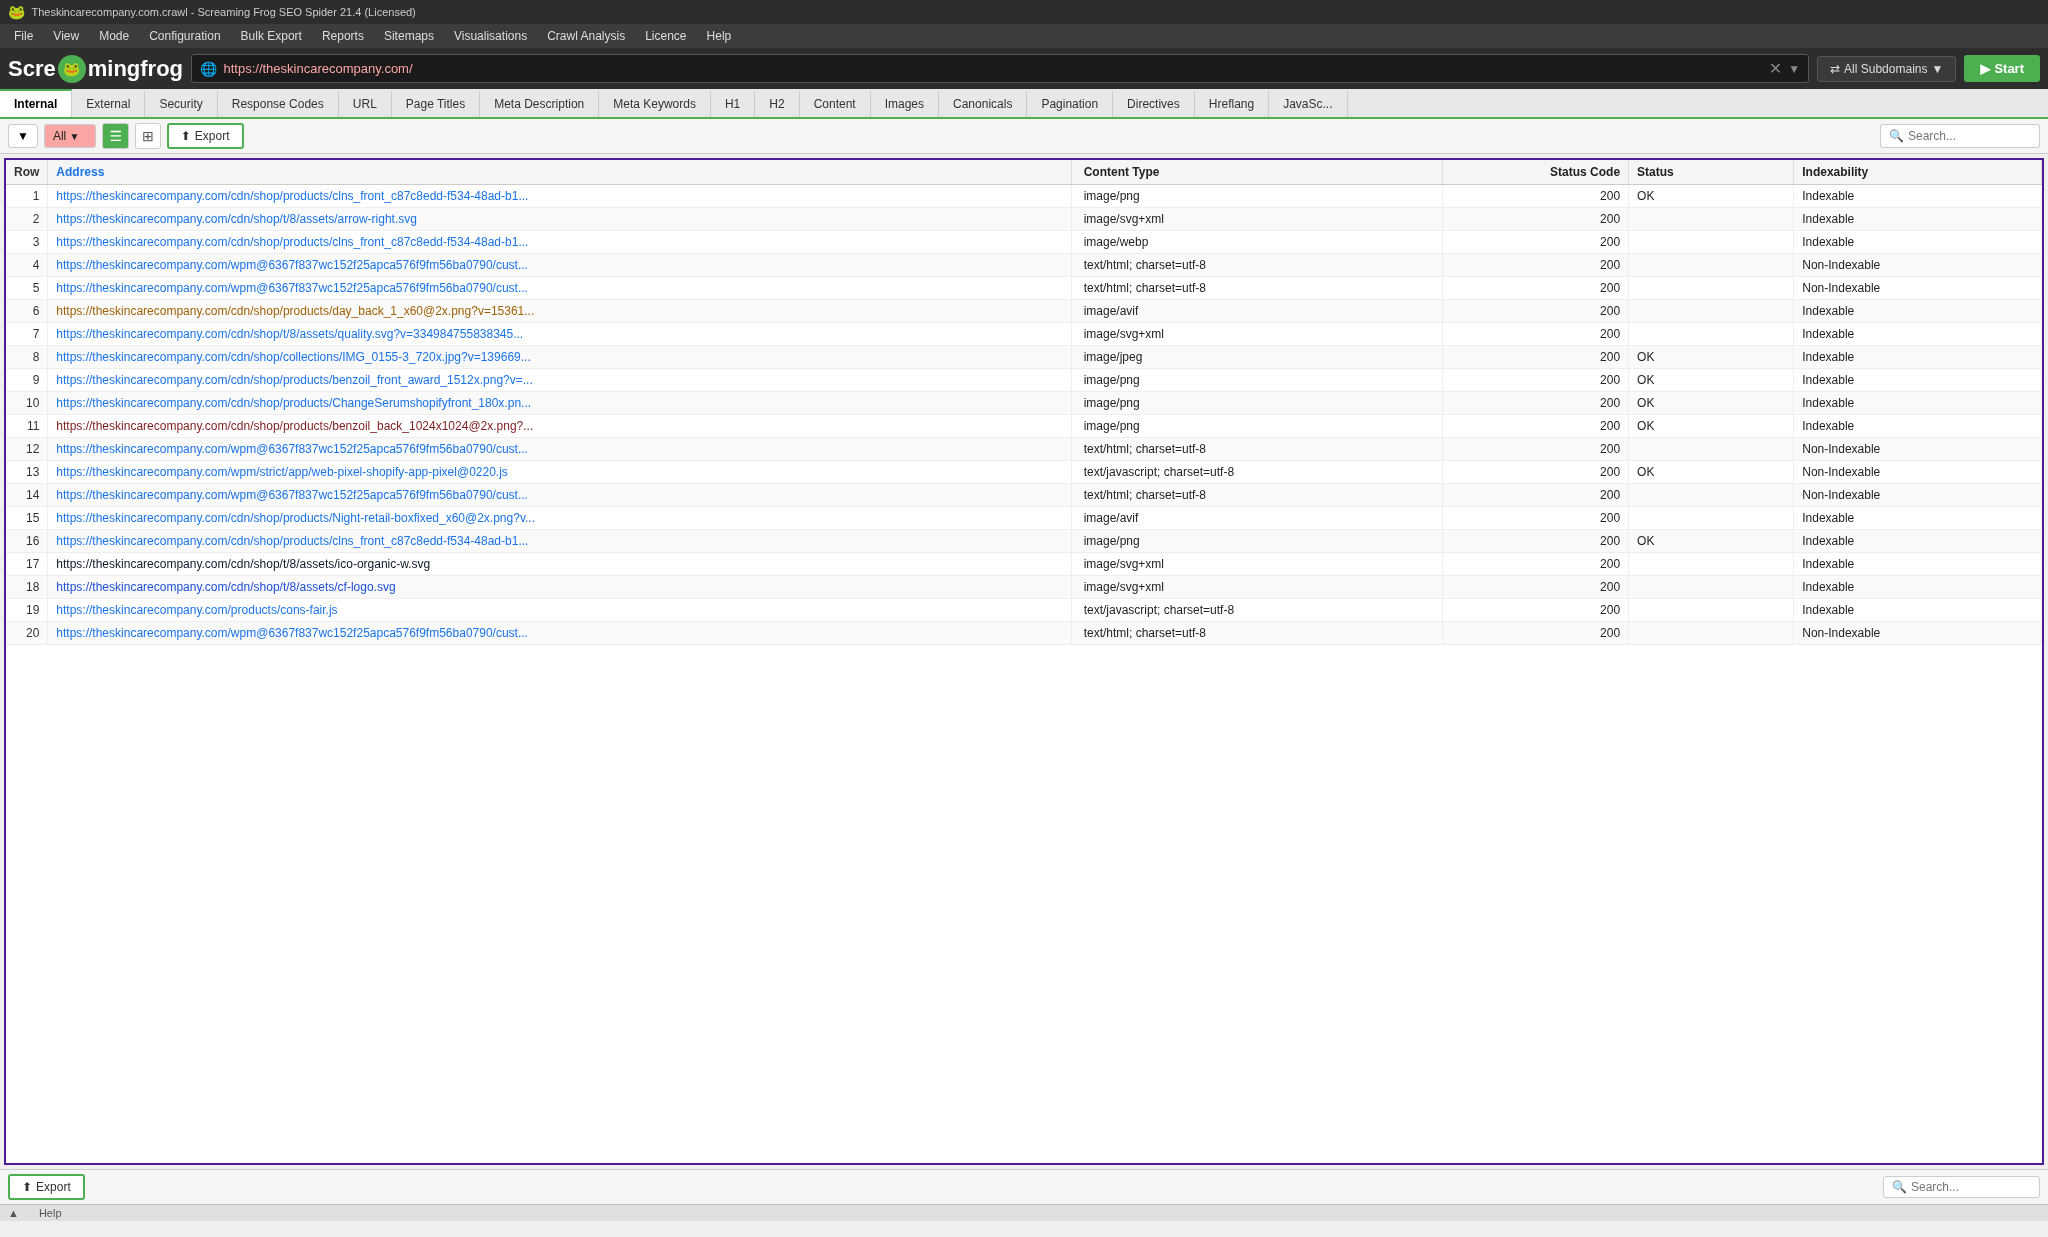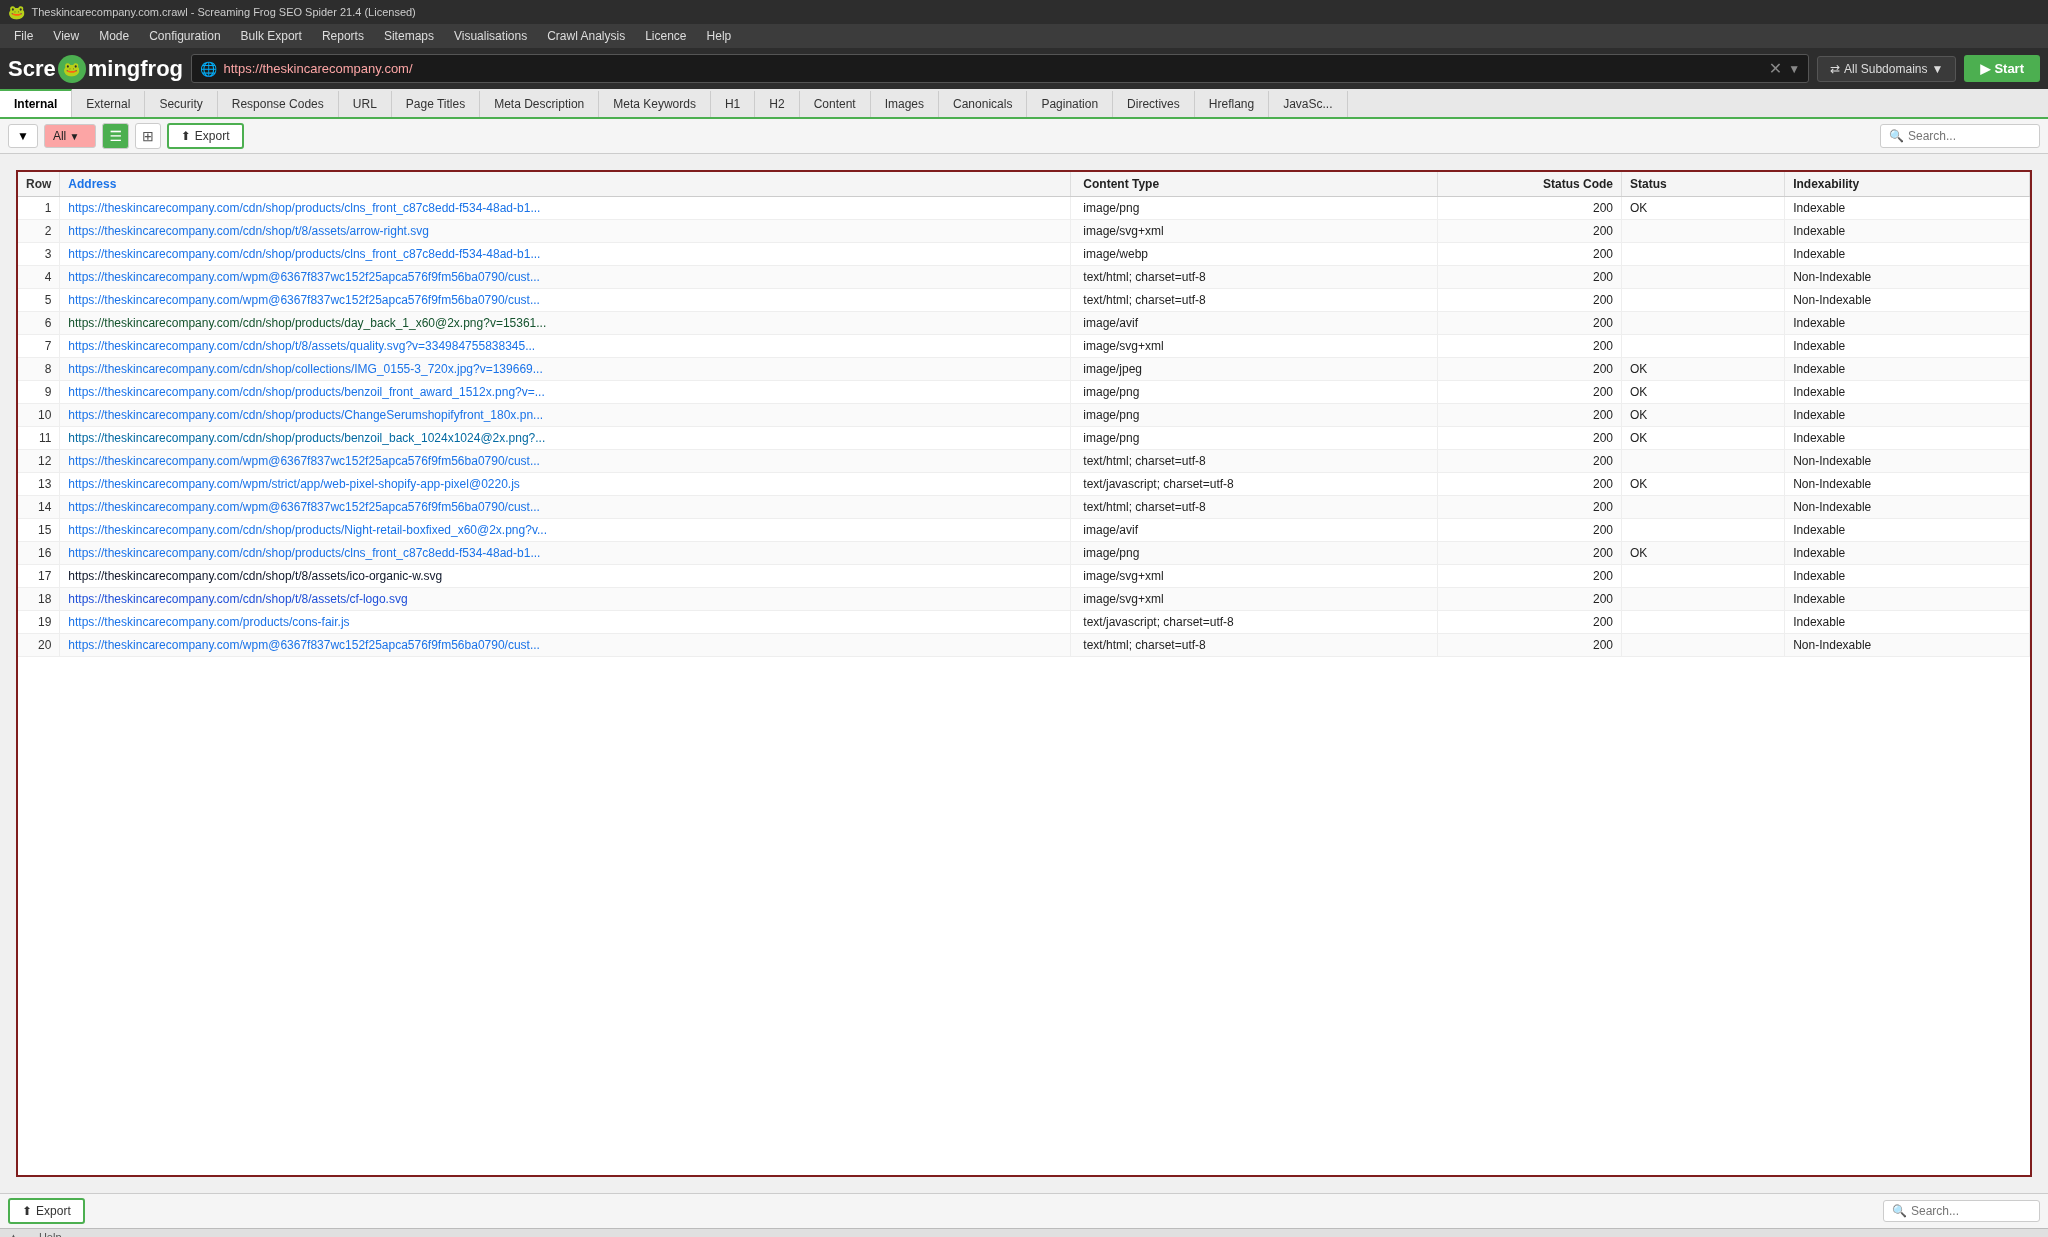--- a/index.html
+++ b/index.html
@@ -193,22 +193,22 @@
       border: none;
       outline: none;
       font-size: 12px;
       width: 120px;
     }
 
     
     #data-table-wrapper {
       overflow: auto;
       background: white;
-      border: 2px solid #7f1d1d;
-      margin: 16px;
+      border: 2px solid #4c1d95;
+      margin: 4px;
       height: calc(100vh - 230px);
     }
     table {
       width: 100%;
       border-collapse: collapse;
       font-size: 12px;
     }
     thead th {
       background: #f5f5f5;
       border-bottom: 1px solid #ccc;
@@ -400,21 +400,21 @@
         <tr>
           <td class="col-row">5</td>
           <td class="col-address" style="color: rgb(26, 115, 232); max-width: 620px; overflow: hidden; text-overflow: ellipsis;">https://theskincarecompany.com/wpm@6367f837wc152f25apca576f9fm56ba0790/cust...</td>
           <td class="col-content">text/html; charset=utf-8</td>
           <td class="col-status-code">200</td>
           <td class="col-status"></td>
           <td class="col-indexability">Non-Indexable</td>
         </tr>
         <tr>
           <td class="col-row">6</td>
-          <td class="col-address" style="color: #14532d; max-width: 620px; overflow: hidden; text-overflow: ellipsis;">https://theskincarecompany.com/cdn/shop/products/day_back_1_x60@2x.png?v=15361...</td>
+          <td class="col-address" style="color: #a16207; max-width: 620px; overflow: hidden; text-overflow: ellipsis;">https://theskincarecompany.com/cdn/shop/products/day_back_1_x60@2x.png?v=15361...</td>
           <td class="col-content">image/avif</td>
           <td class="col-status-code">200</td>
           <td class="col-status"></td>
           <td class="col-indexability">Indexable</td>
         </tr>
         <tr>
           <td class="col-row">7</td>
           <td class="col-address" style="color: rgb(26, 115, 232); max-width: 620px; overflow: hidden; text-overflow: ellipsis;">https://theskincarecompany.com/cdn/shop/t/8/assets/quality.svg?v=334984755838345...</td>
           <td class="col-content">image/svg+xml</td>
           <td class="col-status-code">200</td>
@@ -440,21 +440,21 @@
         <tr>
           <td class="col-row">10</td>
           <td class="col-address" style="color: rgb(26, 115, 232); max-width: 620px; overflow: hidden; text-overflow: ellipsis;">https://theskincarecompany.com/cdn/shop/products/ChangeSerumshopifyfront_180x.pn...</td>
           <td class="col-content">image/png</td>
           <td class="col-status-code">200</td>
           <td class="col-status">OK</td>
           <td class="col-indexability">Indexable</td>
         </tr>
         <tr>
           <td class="col-row">11</td>
-          <td class="col-address" style="color: #0369a1; max-width: 620px; overflow: hidden; text-overflow: ellipsis;">https://theskincarecompany.com/cdn/shop/products/benzoil_back_1024x1024@2x.png?...</td>
+          <td class="col-address" style="color: #7f1d1d; max-width: 620px; overflow: hidden; text-overflow: ellipsis;">https://theskincarecompany.com/cdn/shop/products/benzoil_back_1024x1024@2x.png?...</td>
           <td class="col-content">image/png</td>
           <td class="col-status-code">200</td>
           <td class="col-status">OK</td>
           <td class="col-indexability">Indexable</td>
         </tr>
         <tr>
           <td class="col-row">12</td>
           <td class="col-address" style="color: rgb(26, 115, 232); max-width: 620px; overflow: hidden; text-overflow: ellipsis;">https://theskincarecompany.com/wpm@6367f837wc152f25apca576f9fm56ba0790/cust...</td>
           <td class="col-content">text/html; charset=utf-8</td>
           <td class="col-status-code">200</td>

